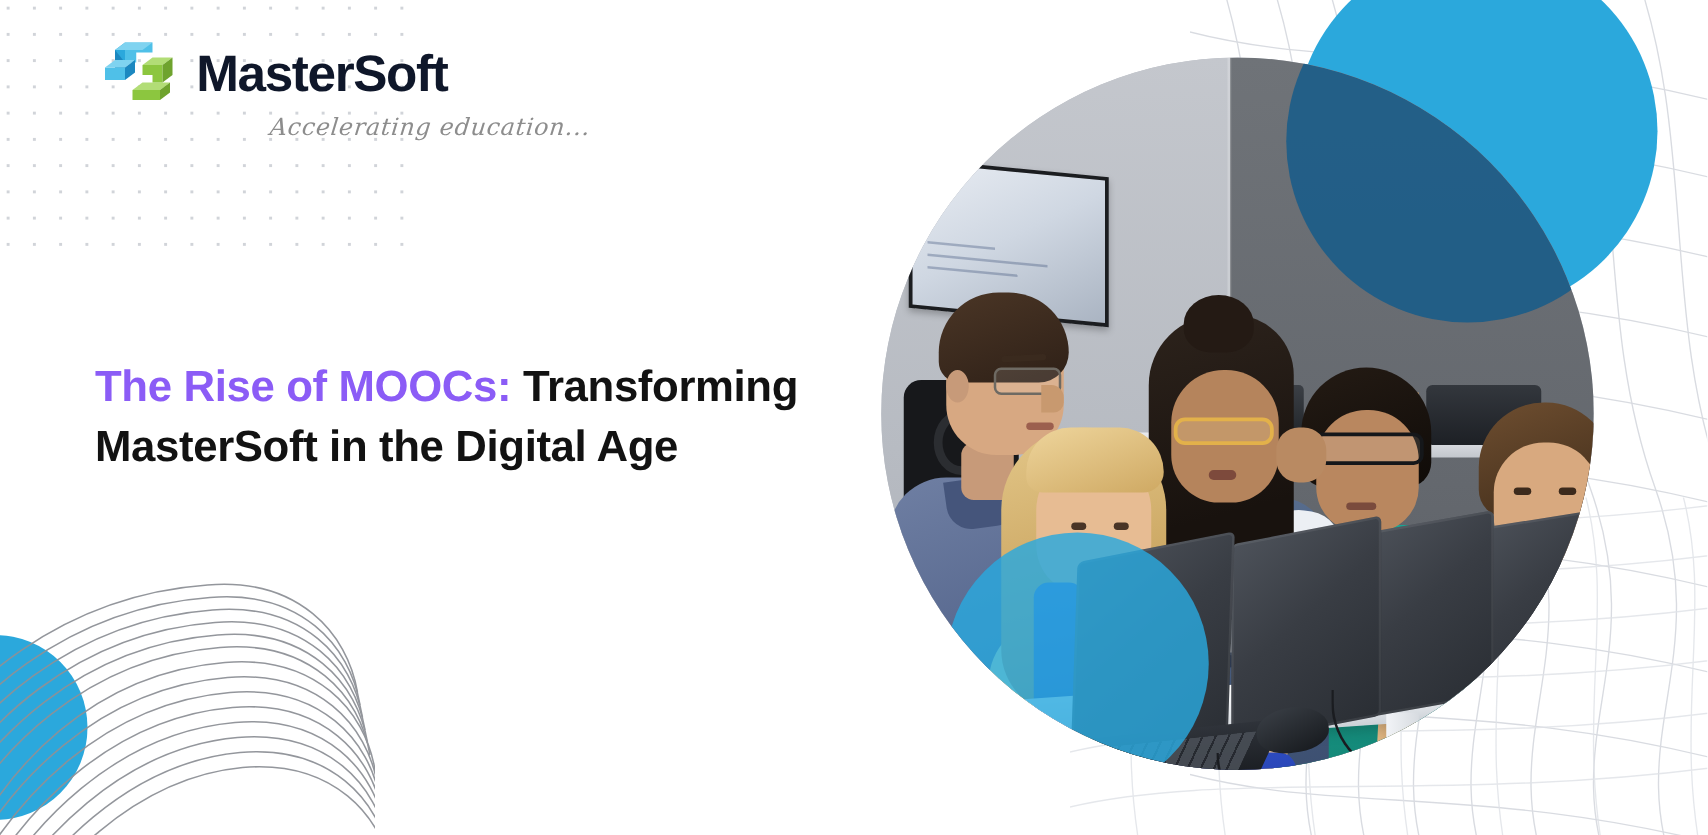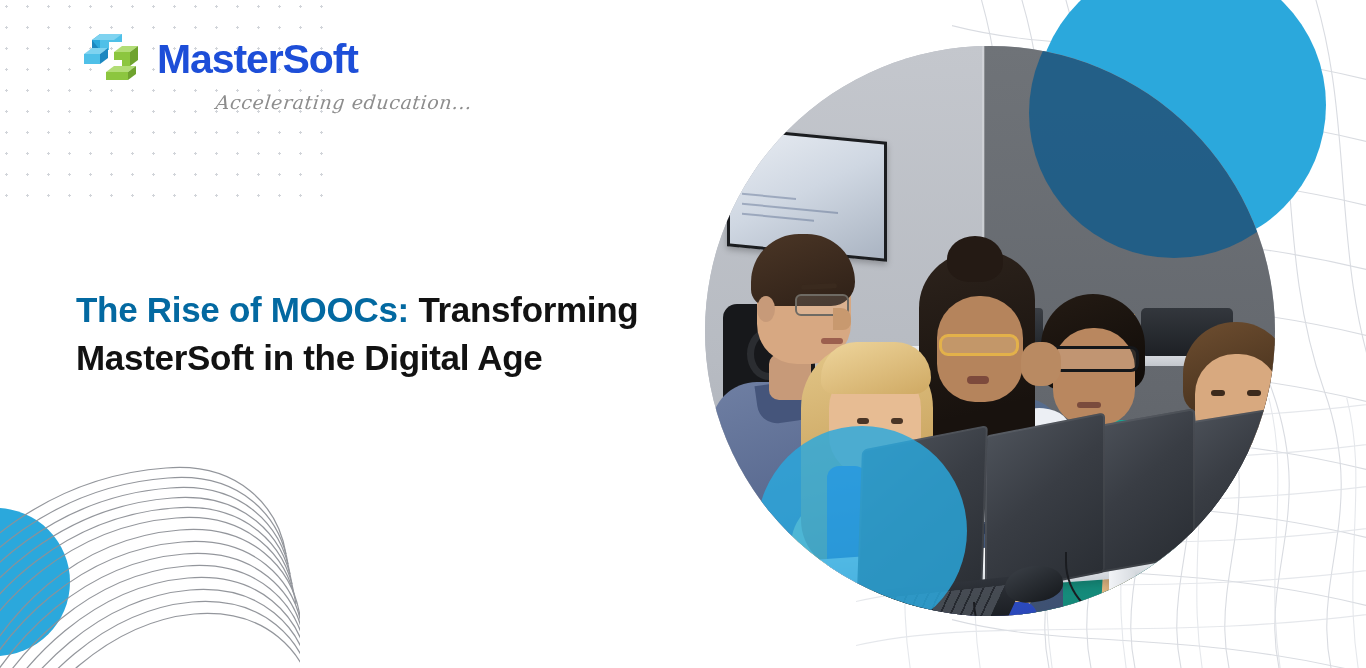--- a/index.html
+++ b/index.html
@@ -395,42 +395,42 @@
     position:absolute; right:-44px; top:-78px; width:290px; height:290px;
     border-radius:50%; background:rgba(14,90,140,.78);
     z-index:9;
   }
 
   
   #logo { position:absolute; left:76px; top:30px; z-index:10; }
   #logo-row { display:flex; align-items:center; gap:9px; }
   #logo-mark { width:72px; height:58px; display:block; }
   #logo-word {
-    font-size:41px; font-weight:700; color:#1d4ed8;
+    font-size:41px; font-weight:700; color:#0f172a;
     letter-spacing:-1.1px; line-height:1; white-space:nowrap;
     font-family:"Liberation Sans", sans-serif;
   }
   #logo-tagline {
     margin-top:3px; margin-left:140px;
     font-family:"DejaVu Serif", serif;
     font-style:italic; font-size:19px; color:#8d8d8d;
     letter-spacing:.6px; white-space:nowrap;
     transform:skewX(-6deg);
   }
 
   
   #headline {
     position:absolute; left:76px; top:286px; width:630px; z-index:10;
   }
   #headline h1 {
     font-family:"Liberation Sans", sans-serif;
     font-size:35px; font-weight:700; line-height:1.38;
     color:#121212; letter-spacing:-.3px;
   }
-  #headline .accent { color:#0369a1; }
+  #headline .accent { color:#8b5cf6; }
 </style>
 </head>
 <body>
 
 <div id="banner">
 
   <div id="dot-grid" class="deco"></div>
 
   <svg id="mesh-right" class="deco" viewBox="0 0 420 700" preserveAspectRatio="none">
     <g fill="none" stroke="#d5d8de" stroke-width="1.1">

